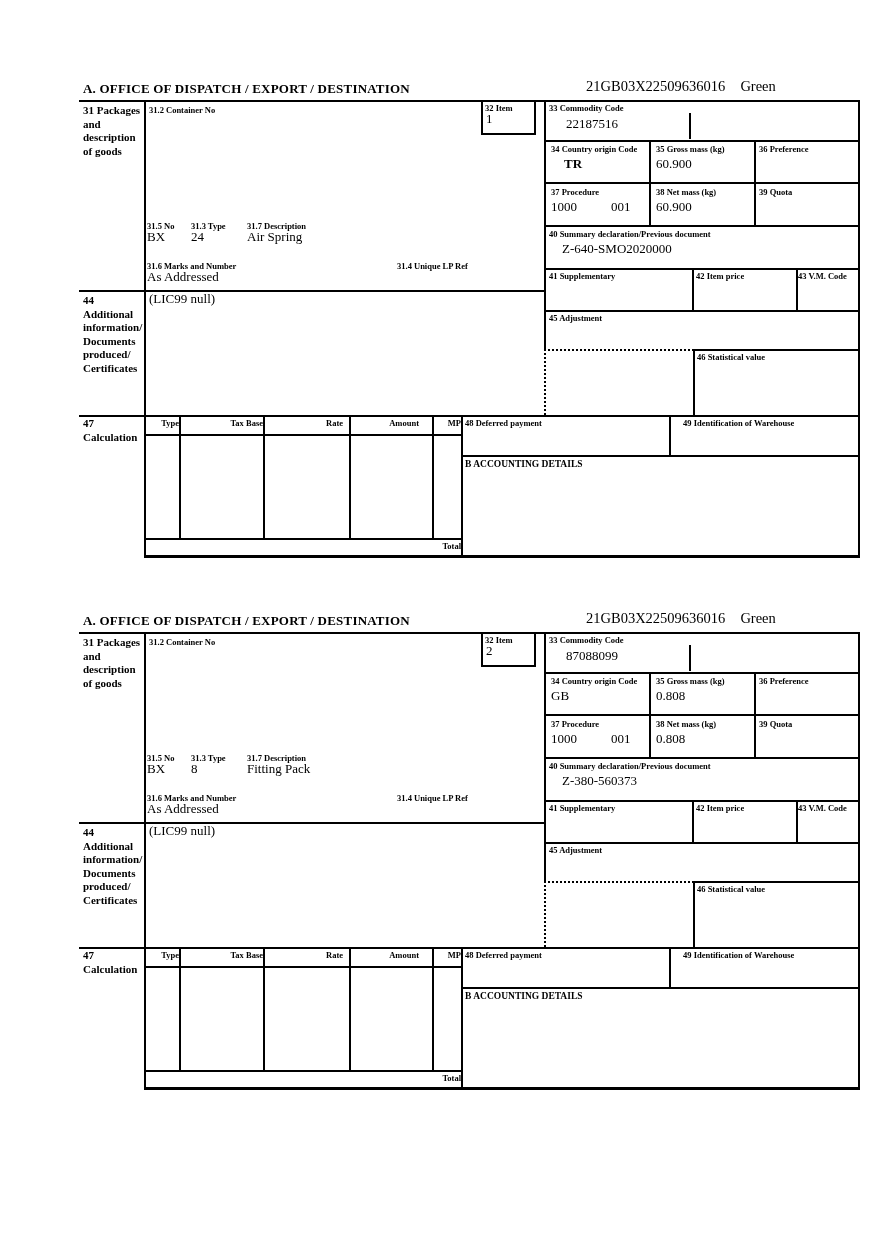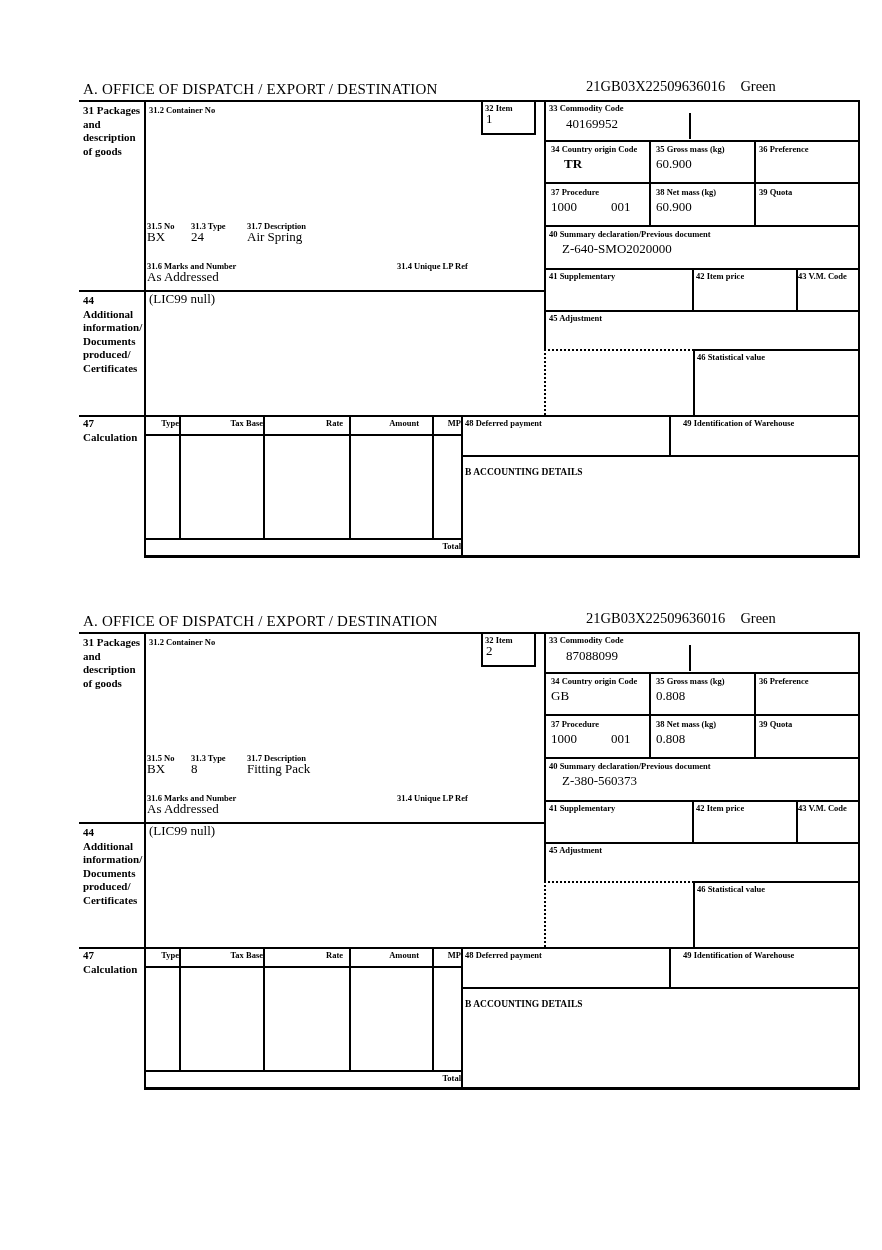--- a/index.html
+++ b/index.html
@@ -2,32 +2,32 @@
 <html><head>
 <meta charset="utf-8">
 <style>
   html,body{margin:0;padding:0;}
   body{
     width:882px;height:1250px;position:relative;background:#ffffff;
     font-family:"Liberation Serif","DejaVu Serif",serif;color:#000;
     overflow:hidden;
   }
   .form{position:absolute;left:79px;width:786px;height:482px;}
-  .hdrA{position:absolute;left:4px;top:3px;font-size:15px;font-weight:normal;letter-spacing:.2px;}
+  .hdrA{position:absolute;left:4px;top:3px;font-size:13px;font-weight:bold;letter-spacing:.2px;}
   .hdrRef{position:absolute;left:507px;top:0;font-size:14.5px;white-space:nowrap;}
   .hdrRef .routing{margin-left:15px;}
   .grid{position:absolute;left:0;top:22px;width:783px;height:459px;}
   .ln{position:absolute;background:#000;}
   .lnd-h{position:absolute;border-top:2px dotted #000;height:0;}
   .lnd-v{position:absolute;border-left:2px dotted #000;width:0;}
   .lbl{position:absolute;font-size:8.5px;font-weight:bold;line-height:10px;white-space:nowrap;}
   .stack{position:absolute;font-size:11px;font-weight:bold;white-space:nowrap;}
   .stack span{display:block;line-height:13.5px;}
   .val{position:absolute;font-size:13px;line-height:15px;white-space:nowrap;}
-  .bsec{position:absolute;font-size:9.5px;font-weight:bold;white-space:nowrap;margin-top:8px;}
+  .bsec{position:absolute;font-size:9.5px;font-weight:bold;white-space:nowrap;}
   .ctr{text-align:right;}
   .rgt{text-align:right;}
 </style>
 </head>
 <body>
 
 <div class="form" style="top:78px;">
   <div class="hdrA">A. OFFICE OF DISPATCH / EXPORT / DESTINATION</div>
   <div class="hdrRef">
     <span>21GB03X22509636016</span><span class="routing">Green</span>
@@ -111,21 +111,21 @@
     <div class="lbl ctr" style="left:100px;top:318px;width:84px;">Tax Base</div>
     <div class="lbl rgt" style="left:184px;top:318px;width:80px;">Rate</div>
     <div class="lbl rgt" style="left:270px;top:318px;width:70px;">Amount</div>
     <div class="lbl ctr" style="left:353px;top:318px;width:29px;">MP</div>
     <div class="lbl" style="left:386px;top:318px;">48 Deferred payment</div>
     <div class="lbl" style="left:604px;top:318px;">49 Identification of Warehouse</div>
     <div class="bsec" style="left:386px;top:359px;">B ACCOUNTING DETAILS</div>
     <div class="lbl ctr" style="left:65px;top:441px;width:317px;">Total</div>
 
     <div class="val" style="left:407px;top:11px;">1</div>
-    <div class="val" style="left:487px;top:16px;">40169952</div>
+    <div class="val" style="left:487px;top:16px;">22187516</div>
     <div class="val" style="left:485px;top:56px;font-weight:bold;">TR</div>
     <div class="val" style="left:577px;top:56px;">60.900</div>
     <div class="val" style="left:472px;top:99px;">1000</div>
     <div class="val" style="left:532px;top:99px;">001</div>
     <div class="val" style="left:577px;top:99px;">60.900</div>
     <div class="val" style="left:68px;top:129px;">BX</div>
     <div class="val" style="left:112px;top:129px;">24</div>
     <div class="val" style="left:168px;top:129px;">Air Spring</div>
     <div class="val" style="left:68px;top:169px;">As Addressed</div>
     <div class="val" style="left:483px;top:141px;">Z-640-SMO2020000</div>

